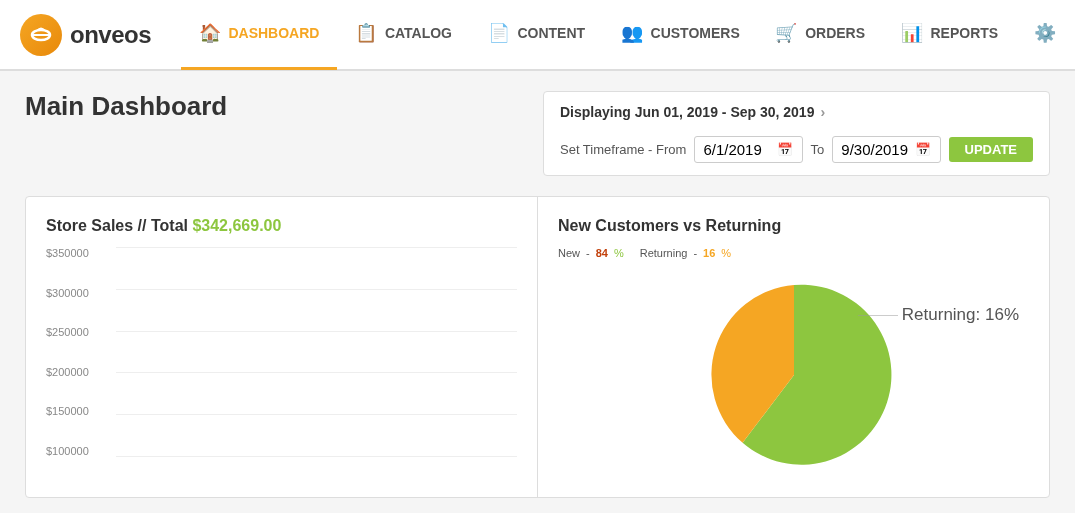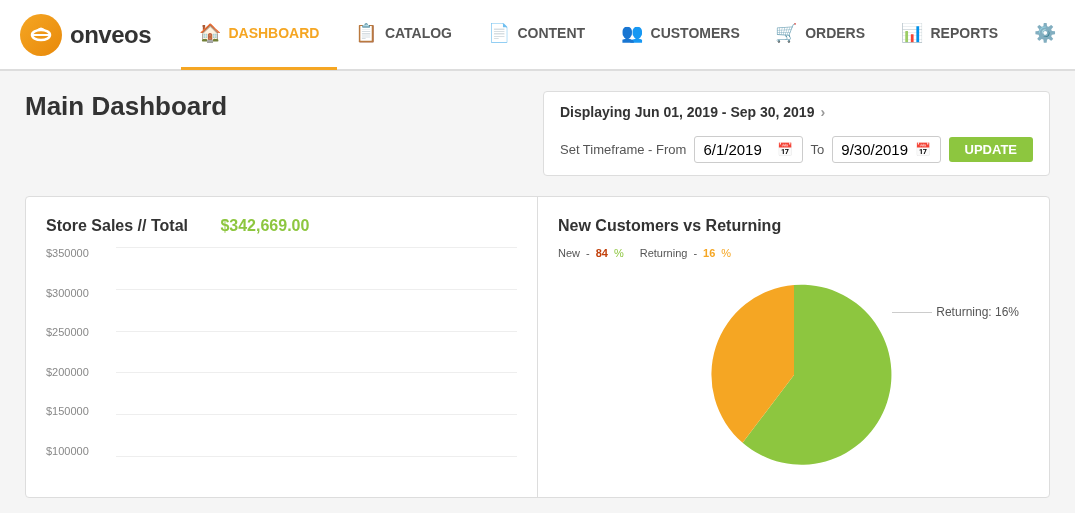--- a/index.html
+++ b/index.html
@@ -173,21 +173,20 @@
       border-right: 1px solid #ddd;
     }
     .chart-title {
       font-size: 16px;
       font-weight: bold;
       color: #333;
       margin-bottom: 12px;
     }
     .chart-title .total-amount {
       color: #8dc63f;
-      margin-left: 28px;
     }
 
     
     .bar-chart-area {
       height: 230px;
       position: relative;
       padding-left: 70px;
       padding-bottom: 20px;
     }
     .y-axis {
@@ -417,21 +416,21 @@
         <span style="color:#f5a623;">%</span>
       </div>
       <div class="pie-container">
         <svg class="pie-svg" viewBox="0 0 200 200">
 
           <path d="M100,100 L100,10 A90,90 0 1,1 48.6,167.8 Z" fill="#8dc63f"></path>
 
           <path d="M100,100 L48.6,167.8 A90,90 0 0,1 100,10 Z" fill="#f5a623"></path>
         </svg>
 
-        <div style="position:absolute; right:10px; top:30px; font-size:12px; color:#555; display:flex; align-items:center; gap:4px;">
+        <div style="position:absolute; right:10px; top:30px; font-size:17px; color:#555; display:flex; align-items:center; gap:4px;">
           <svg width="40" height="1">
               <line x1="0" y1="0" x2="40" y2="0" stroke="#999" stroke-width="1"></line>
             </svg>
           <span>Returning: 16%</span>
         </div>
       </div>
     </div>
 
   </div>
 </div>

